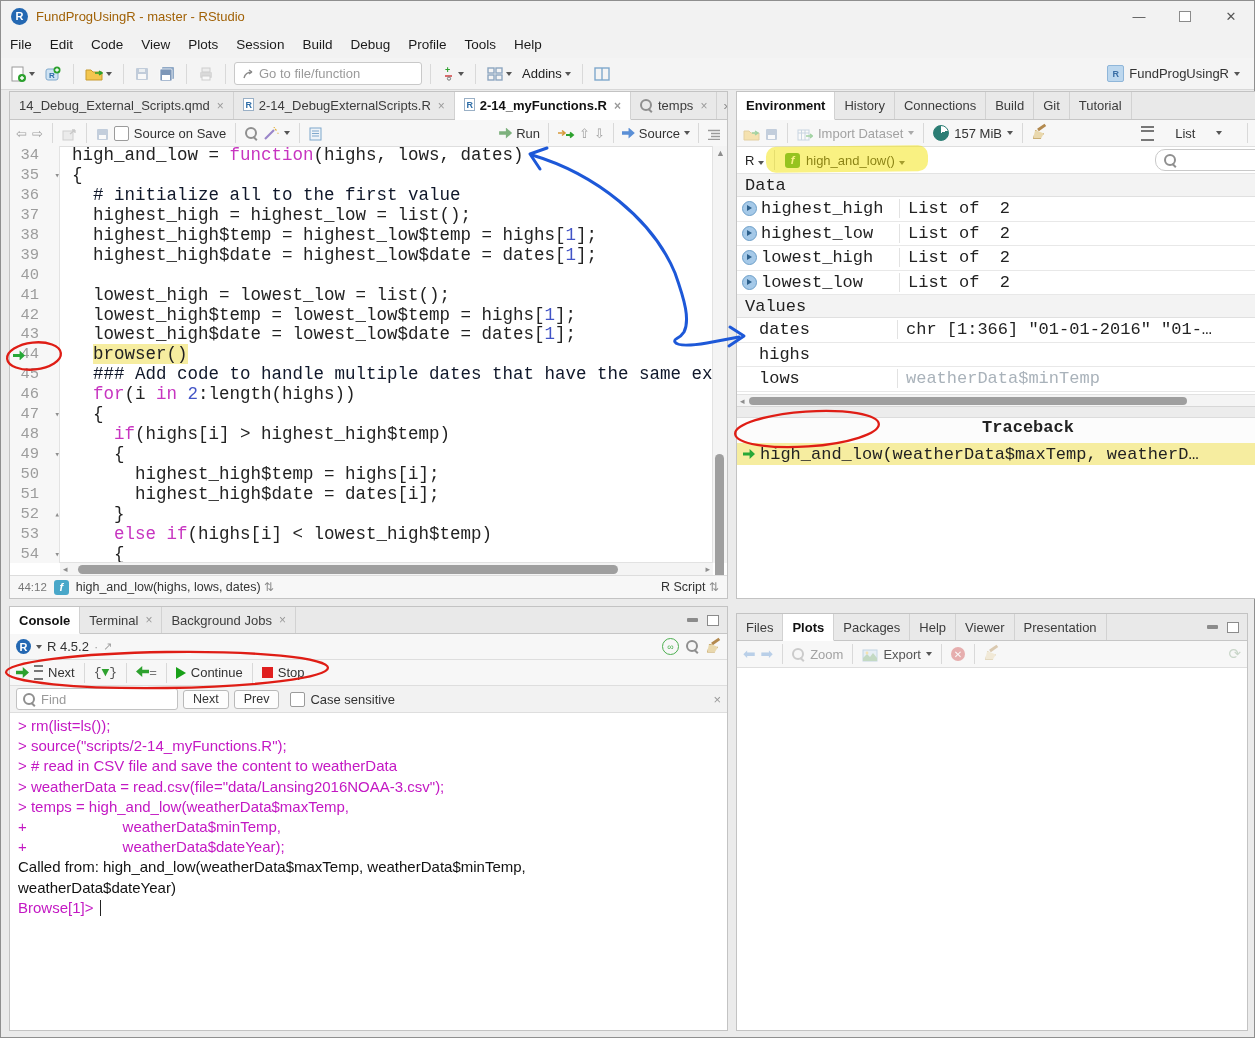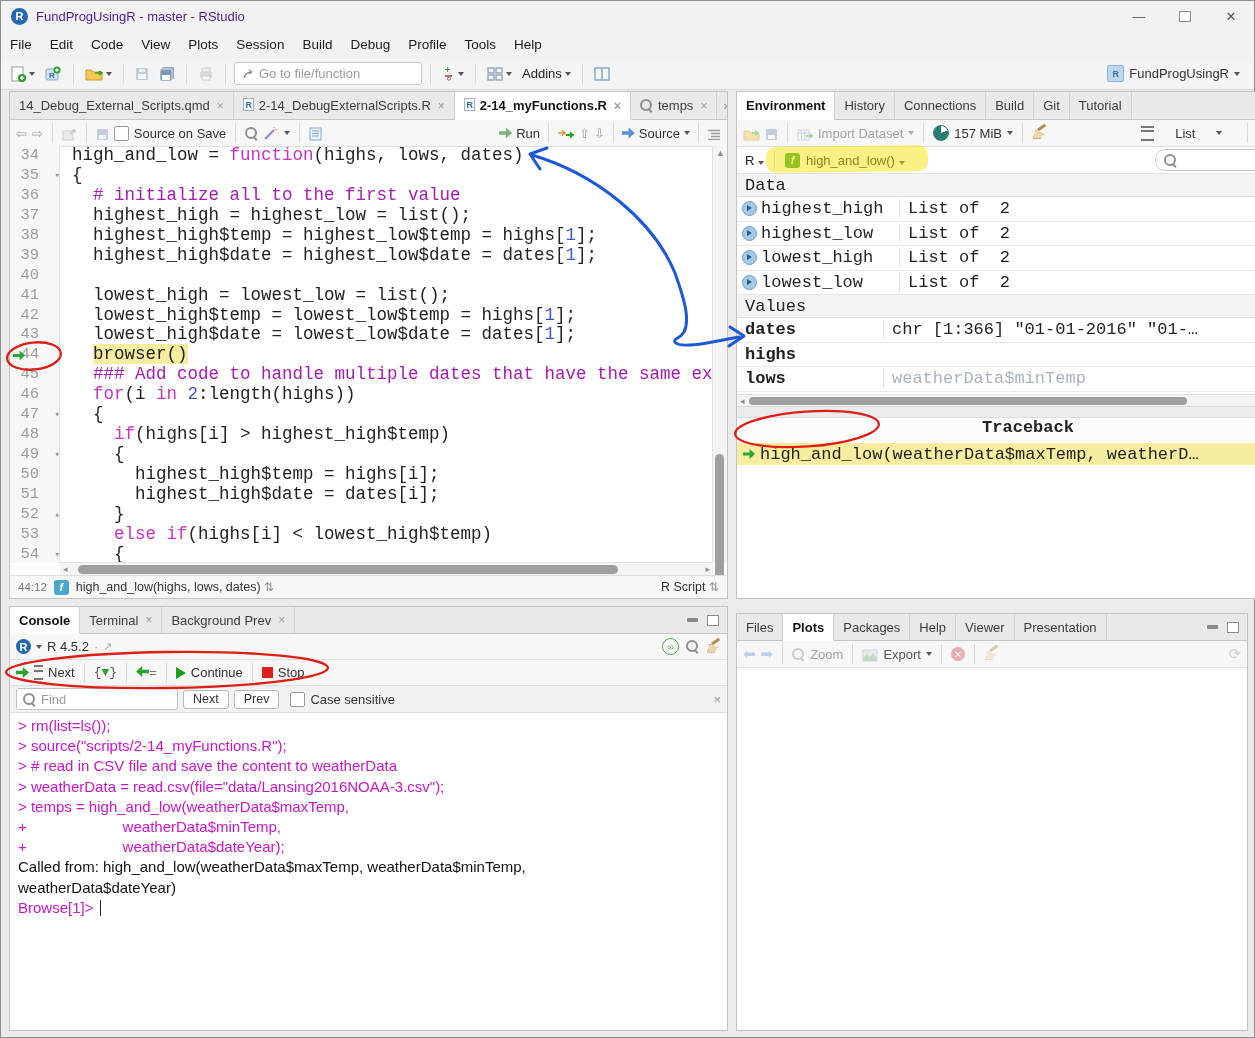--- a/index.html
+++ b/index.html
@@ -3,21 +3,21 @@
 <meta charset="utf-8">
 <style>
   html,body{margin:0;padding:0;}
   body{width:1255px;height:1038px;position:relative;background:#ebebeb;
        font-family:"Liberation Sans",sans-serif;font-size:13px;color:#222;
        -webkit-font-smoothing:antialiased;overflow:hidden;}
   .win{position:absolute;inset:0;border:1px solid #8f8f8f;box-sizing:border-box;background:#ebebeb;}
   
   .titlebar{position:absolute;left:0;top:0;right:0;height:30px;background:#f2f2f2;display:flex;align-items:center;padding-left:10px;box-sizing:border-box;}
   .rlogo{width:17px;height:17px;border-radius:50%;background:#2468b2;color:#fff;font-weight:bold;font-size:11px;display:inline-flex;align-items:center;justify-content:center;margin-right:8px;}
-  .title{color:#4c1d95;font-size:13px;}
+  .title{color:#a16207;font-size:13px;}
   .wbtns{margin-left:auto;display:flex;height:100%;}
   .wbtn{width:46px;display:flex;align-items:center;justify-content:center;color:#555;font-size:13px;}
   .menubar{position:absolute;left:0;top:30px;right:0;height:27px;background:#f2f2f2;display:flex;align-items:center;}
   .menuitem{padding:0 9px;color:#1b1b1b;font-size:13.5px;}
   .toolbar{position:absolute;left:0;top:57px;right:0;height:31px;background:#f4f4f4;border-bottom:1px solid #d7d7d7;display:flex;align-items:center;padding:0 6px;gap:4px;}
   .tsep{width:1px;height:20px;background:#d9d9d9;margin:0 4px;}
   .ibtn{display:inline-flex;align-items:center;gap:3px;padding:2px 3px;border-radius:3px;}
   .caret{display:inline-block;width:0;height:0;border-left:3.5px solid transparent;border-right:3.5px solid transparent;border-top:4px solid #555;}
   .goto{display:flex;align-items:center;gap:5px;background:#fff;border:1px solid #c9c9c9;border-radius:3px;height:21px;width:172px;padding:0 7px;color:#9a9a9a;}
   .proj{margin-left:auto;display:flex;align-items:center;gap:5px;color:#333;padding-right:8px;}
@@ -51,38 +51,38 @@
   .cb{display:inline-block;width:13px;height:13px;border:1px solid #9b9b9b;background:#fff;border-radius:2px;vertical-align:-2px;}
   .updown{color:#8b8b8b;font-size:12px;}
   
   .codearea{position:absolute;left:0;top:54px;right:14px;bottom:35px;overflow:hidden;font-family:"Liberation Mono",monospace;font-size:17.5px;line-height:19.95px;white-space:pre;}
   .coderow{display:flex;height:19.95px;}
   .gut{width:50px;flex:0 0 50px;background:#f7f7f7;border-right:1px solid #e3e3e3;color:#9c9c9c;text-align:right;padding-right:20px;box-sizing:border-box;font-size:15.5px;position:relative;}
   .fold{position:absolute;right:-1px;top:1px;font-size:9px;color:#8f8f8f;}
   .dbgarrow{position:absolute;left:3px;top:5px;width:12px;height:10px;background:#27a837;clip-path:polygon(0 35%,55% 35%,55% 0,100% 50%,55% 100%,55% 65%,0 65%);}
   .ctext{padding-left:12px;}
   .tok-k{color:#c735c0;}
-  .tok-c{color:#a21caf;}
+  .tok-c{color:#0f172a;}
   .tok-n{color:#4254c6;}
   .tok-d{background:#f6eda0;}
   .hscroll{position:absolute;height:13px;background:#f4f4f4;border-top:1px solid #e2e2e2;}
   #src .hscroll{left:50px;right:14px;bottom:22px;}
   .vscroll{position:absolute;width:14px;right:0;top:54px;bottom:35px;background:#f4f4f4;border-left:1px solid #e2e2e2;}
   .thumbh{position:absolute;top:2px;height:9px;border-radius:5px;background:#9f9f9f;}
   .thumbv{position:absolute;left:2px;width:9px;border-radius:5px;background:#9f9f9f;}
   .sarrow{position:absolute;color:#8d8d8d;font-size:9px;top:1px;}
   .statusbar{position:absolute;left:0;right:0;bottom:0;height:22px;background:#f7f7f7;border-top:1px solid #ddd;display:flex;align-items:center;font-size:12.5px;color:#333;padding:0 8px;gap:7px;}
   .fico{width:15px;height:15px;border-radius:3px;background:#49a7c9;color:#fff;font-size:11px;font-style:italic;font-weight:bold;display:inline-flex;align-items:center;justify-content:center;}
   
   .envrow{display:flex;align-items:center;height:23.5px;border-bottom:1px solid #e8e8e8;font-family:"Liberation Mono",monospace;font-size:17px;white-space:pre;}
   .envhead{height:22px;background:#f3f3f3;border-bottom:1px solid #e0e0e0;display:flex;align-items:center;padding-left:8px;font-family:"Liberation Mono",monospace;font-size:17px;}
   .expico{width:13px;height:13px;border-radius:50%;background:#a5c9e8;border:1px solid #6d9fc9;margin:0 4px 0 5px;flex:0 0 13px;position:relative;}
   .expico::after{content:"";position:absolute;left:4px;top:3px;border-left:5px solid #2c5f8a;border-top:3.5px solid transparent;border-bottom:3.5px solid transparent;}
   .envname{width:138px;flex:0 0 138px;overflow:hidden;}
-  .noicon{margin-left:8px;font-weight:bold;}
+  .noicon{margin-left:22px;}
   .envval{border-left:1px solid #e2e2e2;padding-left:8px;flex:1;overflow:hidden;}
   .muted{color:#a9b2ba;}
   .envmag{flex:0 0 26px;display:flex;justify-content:center;}
   .ctxbar{height:26px;border-bottom:1px solid #e3e3e3;display:flex;align-items:center;padding:0 8px;gap:6px;position:relative;}
   .searchbox{margin-left:auto;display:flex;align-items:center;gap:5px;border:1px solid #c9c9c9;border-radius:10px;height:20px;width:138px;padding:0 8px;background:#fff;}
   .ffn{width:15px;height:15px;border-radius:3px;background:#39a339;color:#fff;font-size:11px;font-style:italic;font-weight:bold;display:inline-flex;align-items:center;justify-content:center;}
   .tbhead{position:absolute;left:0;right:0;top:325px;height:26px;display:flex;align-items:center;padding:0 10px;gap:12px;border-top:1px solid #dcdcdc;background:#fcfcfc;flex-direction:column;}
   .tbframe{position:absolute;left:0;right:0;top:351px;height:22px;display:flex;align-items:center;background:#f6eda0;font-family:"Liberation Mono",monospace;font-size:17px;white-space:pre;overflow:hidden;}
   .splitbar{position:absolute;left:0;right:0;top:314px;height:11px;background:#ececec;border-top:1px solid #d7d7d7;border-bottom:1px solid #d7d7d7;}
   .pie{width:14px;height:14px;border-radius:50%;background:conic-gradient(#ffffff 0 70deg,#2b7d74 70deg 360deg);border:1px solid #2b7d74;}
@@ -417,21 +417,21 @@
   <div class="pane" id="con">
     <div class="tabbar" id="con-tabs" style="height:26px;">
         <div class="tab active">
           <span>Console</span>
         </div>
         <div class="tab">
           <span>Terminal</span>
           <span class="tclose">×</span>
         </div>
         <div class="tab">
-          <span>Background Prev</span>
+          <span>Background Jobs</span>
           <span class="tclose">×</span>
         </div>
         <span class="paneminmax">
           <span class="minico"></span>
           <span class="maxico"></span>
         </span>
       </div>
     <div class="subbar" style="height:25px;">
       <span class="rlogo" style="width:15px;height:15px;margin-right:0;">R</span>
       <span class="caret"></span>

